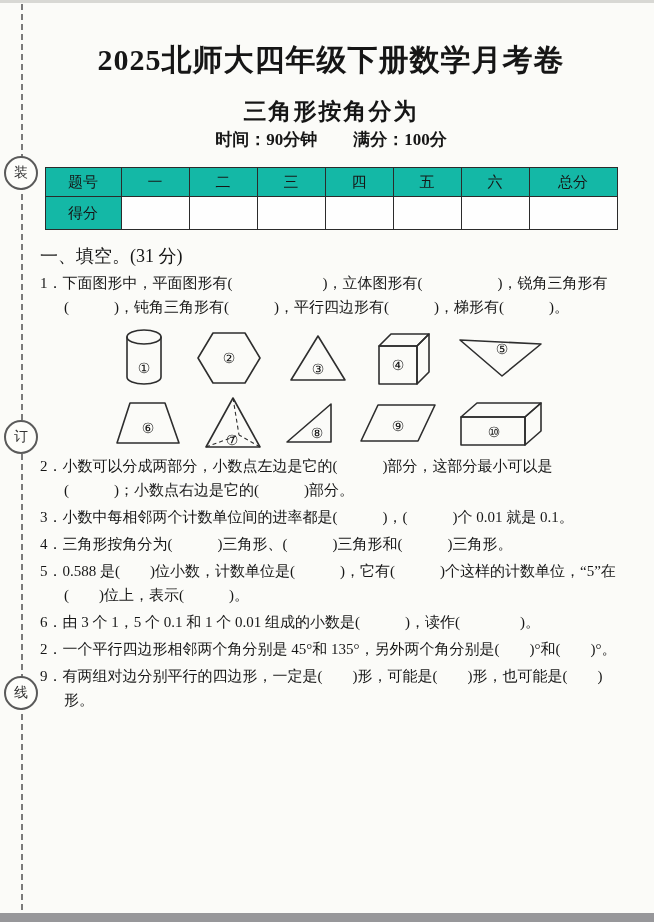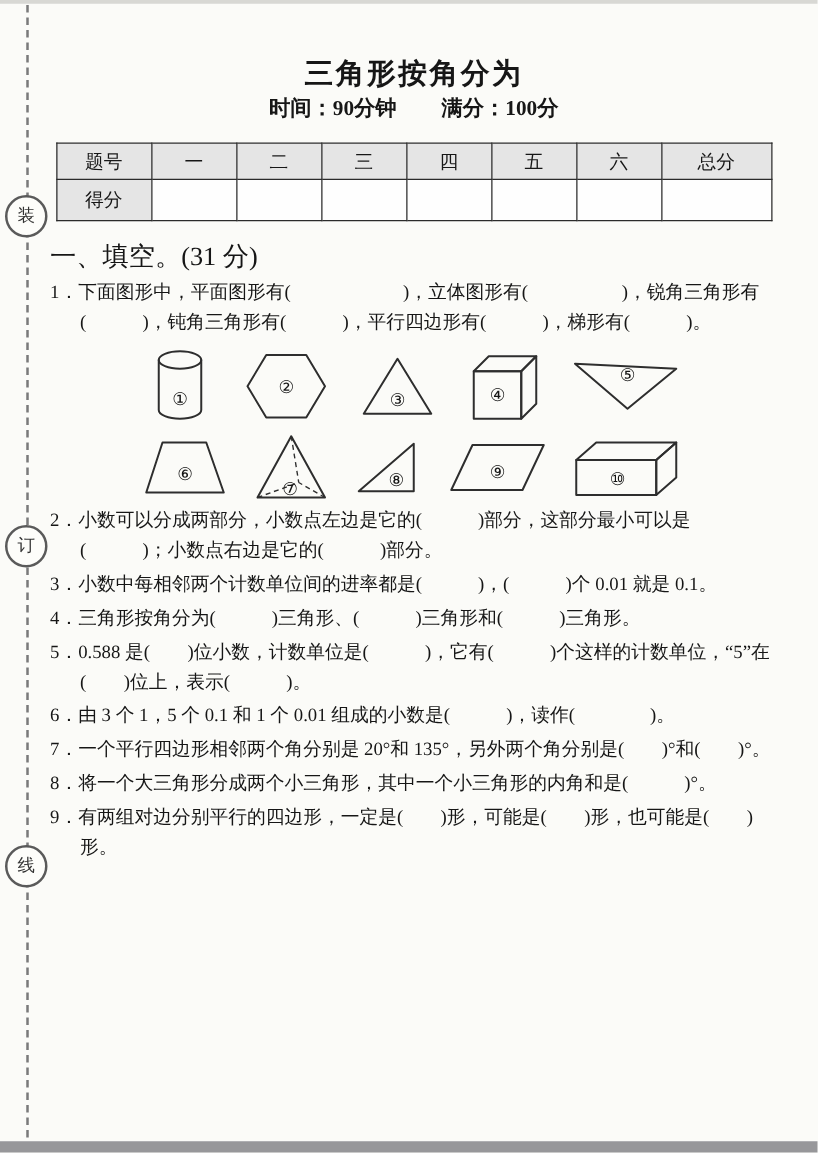--- a/index.html
+++ b/index.html
@@ -20,24 +20,24 @@
   .seal1{top:156px}.seal2{top:420px}.seal3{top:676px}
 
   .content{position:absolute;left:40px;top:28px;width:582px;}
 
   h1.title{text-align:center;font-size:30px;font-weight:900;letter-spacing:1px;margin:12px 0 0;}
   h2.subtitle{text-align:center;font-size:23px;font-weight:700;margin:15px 0 0;letter-spacing:2px;}
   .meta{display:flex;justify-content:center;gap:36px;font-size:17px;font-weight:700;margin-top:1px;}
 
   table.score{border-collapse:collapse;margin:16px auto 0;table-layout:fixed;}
   table.score td{border:1.8px solid #2b2b2b;text-align:center;font-size:15px;height:26px;background:#fefefe;}
-  table.score td.gray{background:#e5e5e5;}
+  table.score td.gray{background:#14b8a6;}
   table.score tr.row2 td{height:30px;}
 
-  .sec{font-size:21px;margin-top:14px;}
+  .sec{font-size:18px;margin-top:14px;}
   .q{font-size:15px;line-height:1.6;margin:3px 0 0;padding-left:24px;text-indent:-24px;}
 
   .shapes-row{display:flex;justify-content:center;align-items:center;margin-top:8px;}
   .shapes-row1{gap:26px;}
   .shapes-row2{gap:20px;margin-top:6px;}
   .shape{display:flex;align-items:center;justify-content:center;}
   svg .s{fill:none;stroke:#2e2e2e;stroke-width:1.6;stroke-linejoin:round;stroke-linecap:round;}
   svg .sd{fill:none;stroke:#2e2e2e;stroke-width:1.1;stroke-dasharray:4 3;}
   svg text.lbl{font-size:14px;text-anchor:middle;fill:#141414;font-family:inherit;}
 </style>
@@ -52,20 +52,21 @@
       <span>装</span>
     </div>
   <div class="seal seal2">
       <span>订</span>
     </div>
   <div class="seal seal3">
       <span>线</span>
     </div>
 
   <div class="content">
+    <h1 class="title">2025北师大四年级下册数学月考卷</h1>
     <h2 class="subtitle">三角形按角分为</h2>
     <div class="meta">
       <span>时间：90分钟</span>
       <span>满分：100分</span>
     </div>
 
     <table class="score">
       <colgroup>
         <col style="width:76px">
           <col style="width:68px">
@@ -174,19 +175,18 @@
           <text class="lbl" x="37" y="40">⑩</text>
         </svg>
       </div>
     </div>
 
     <p class="q">2．小数可以分成两部分，小数点左边是它的(　　　)部分，这部分最小可以是(　　　)；小数点右边是它的(　　　)部分。</p>
     <p class="q">3．小数中每相邻两个计数单位间的进率都是(　　　)，(　　　)个 0.01 就是 0.1。</p>
     <p class="q">4．三角形按角分为(　　　)三角形、(　　　)三角形和(　　　)三角形。</p>
     <p class="q">5．0.588 是(　　)位小数，计数单位是(　　　)，它有(　　　)个这样的计数单位，“5”在(　　)位上，表示(　　　)。</p>
     <p class="q">6．由 3 个 1，5 个 0.1 和 1 个 0.01 组成的小数是(　　　)，读作(　　　　)。</p>
-    <p class="q">7．一个平行四边形相邻两个角分别是 20°和 135°，另外两个角分别是(　　)°和(　　)°。</p>
-    <p class="q">8．将一个大三角形分成两个小三角形，其中一个小三角形的内角和是(　　　)°。</p>
+    <p class="q">2．一个平行四边形相邻两个角分别是 45°和 135°，另外两个角分别是(　　)°和(　　)°。</p>
     <p class="q">9．有两组对边分别平行的四边形，一定是(　　)形，可能是(　　)形，也可能是(　　)形。</p>
   </div>
 
   <div class="scan-edge-bottom"></div>
 </div>
 
 </body></html>

